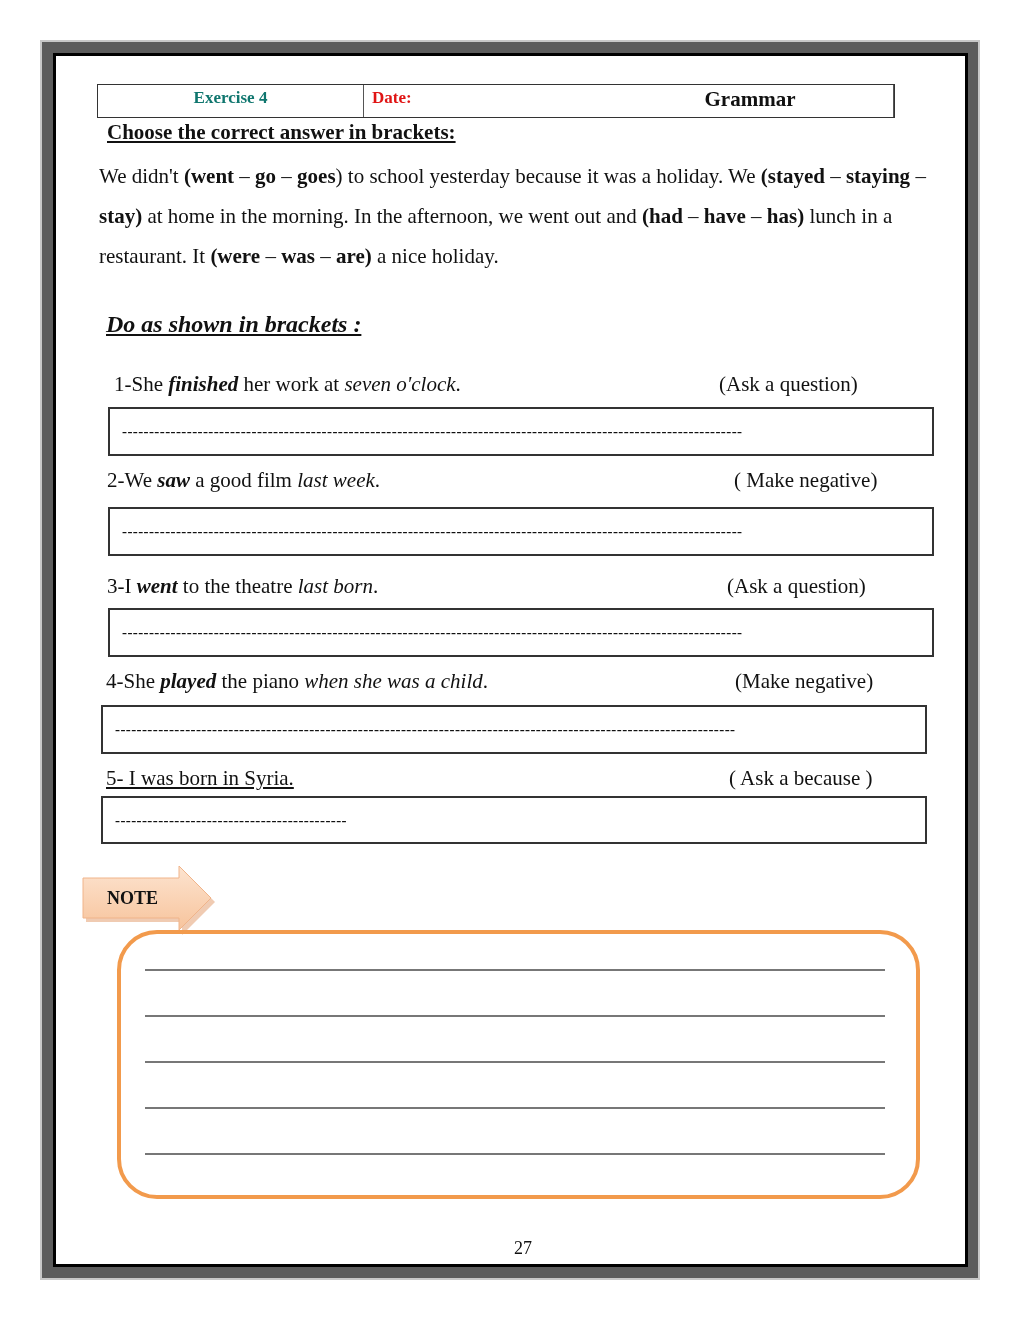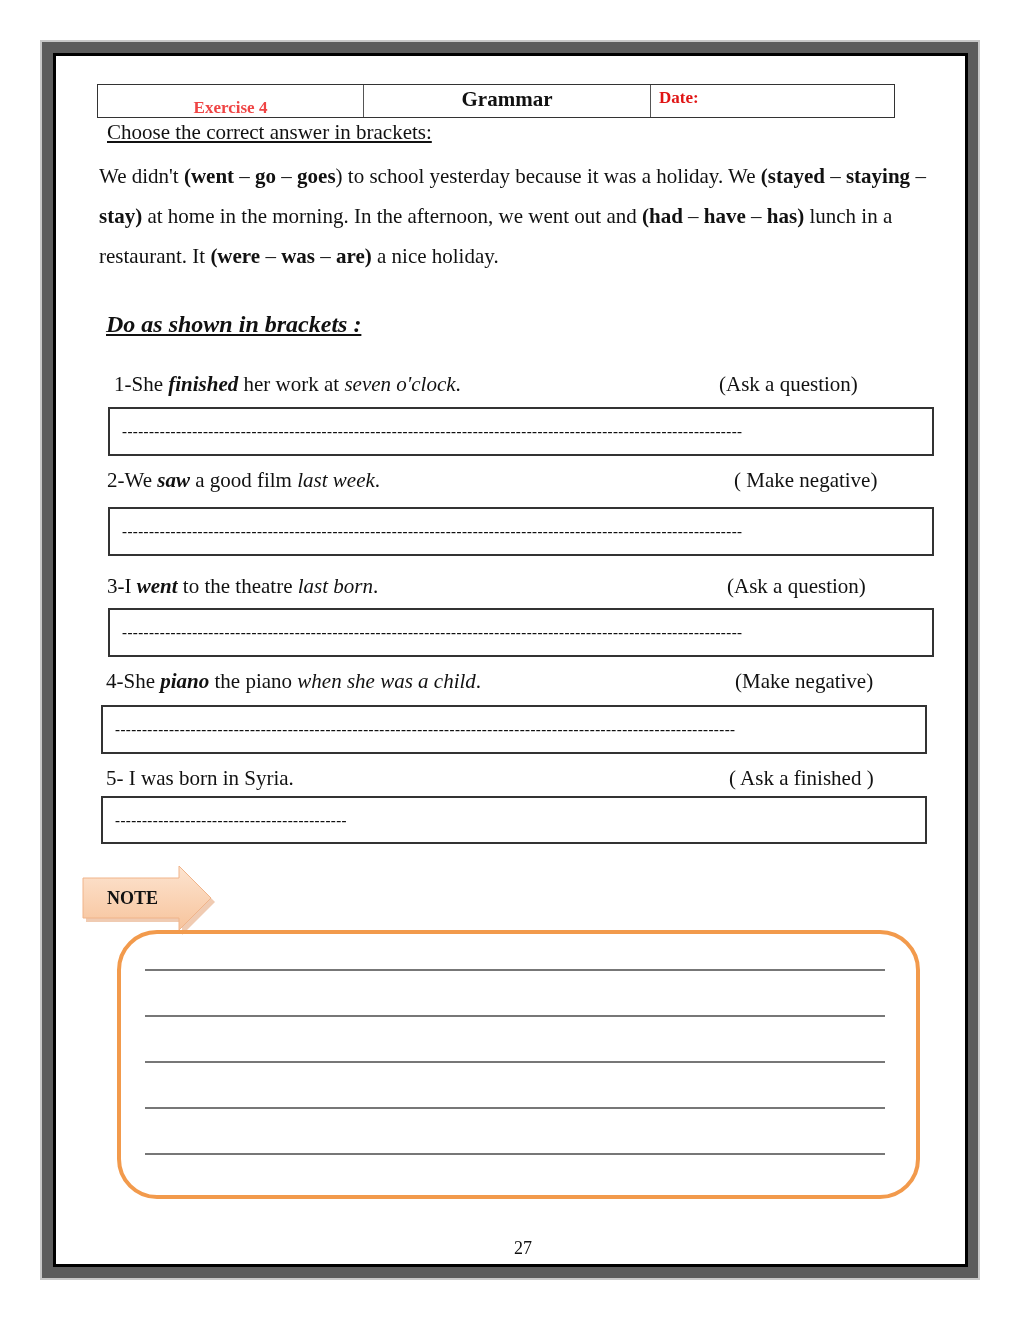--- a/index.html
+++ b/index.html
@@ -16,25 +16,25 @@
   .page { position: absolute; left: 56px; top: 56px; width: 909px; height: 1208px;
           background: #fff; }
 
   
   .hdr { position: absolute; left: 97px; top: 84px; width: 798px; height: 34px;
          border: 1.5px solid #333; box-sizing: border-box; display: flex; }
   .hdr .cell { box-sizing: border-box; height: 100%; position: relative; }
   .hdr .c1 { width: 266px; border-right: 1.5px solid #555; text-align: center; }
   .hdr .c2 { width: 287px; border-right: 1.5px solid #555; text-align: center; }
   .hdr .c3 { flex: 1; padding-left: 8px; }
-  .ex-label { color: #ef4444; font-weight: bold; font-size: 17px; display: inline-block; margin-top: 13px; }
+  .ex-label { color: #0f766e; font-weight: bold; font-size: 17px; display: inline-block; margin-top: 3px; }
   .grammar-label { font-weight: bold; font-size: 21px; display: inline-block; margin-top: 2px; }
   .date-label { color: #e01414; font-weight: bold; font-size: 17px; display: inline-block; margin-top: 3px; }
 
-  .instr1 { position: absolute; left: 107px; top: 120px; font-size: 21px; font-weight: normal;
+  .instr1 { position: absolute; left: 107px; top: 120px; font-size: 21px; font-weight: bold;
             text-decoration: underline; }
 
   .para { position: absolute; left: 99px; top: 156px; width: 840px; font-size: 21px;
           line-height: 40px; }
   .para b { font-weight: bold; }
 
   .instr2 { position: absolute; left: 106px; top: 311px; font-size: 24px; font-weight: bold;
             font-style: italic; text-decoration: underline; }
 
   .q { position: absolute; font-size: 21px; white-space: nowrap; }
@@ -61,25 +61,25 @@
 
 <div class="frame-outer"></div>
 <div class="frame-gray"></div>
 <div class="frame-black"></div>
 <div class="page"></div>
 
 <div class="hdr">
   <div class="cell c1">
     <span class="ex-label">Exercise  4</span>
   </div>
+  <div class="cell c3">
+    <span class="date-label">Date:</span>
+  </div>
   <div class="cell c2">
     <span class="grammar-label">Grammar</span>
-  </div>
-  <div class="cell c3">
-    <span class="date-label">Date:</span>
   </div>
 </div>
 
 <div class="instr1">Choose the correct answer in brackets:</div>
 
 <div class="para" id="para"><span>We didn't </span><b>(went</b><span> – </span><b>go</b><span> – </span><b>goes</b><span>) to school yesterday because it was a holiday. We </span><b>(stayed</b><span> – </span><b>staying</b><span> – </span><b>stay)</b><span> at home in the morning. In the afternoon, we went out and </span><b>(had</b><span> – </span><b>have</b><span> – </span><b>has)</b><span> lunch in a restaurant. It </span><b>(were</b><span> – </span><b>was</b><span> – </span><b>are)</b><span> a nice holiday.</span></div>
 
 <div class="instr2">Do as shown in brackets :</div>
 
 <div class="q" id="q0" style="left:114px; top:372px;"><span>1-She </span><span class="bi">finished</span><span> her work at </span><span class="it">seven o'clock</span><span>.</span></div>
@@ -93,28 +93,28 @@
 <div class="box" style="left:108px; top:507px; width:826px; height:49px;">
   <div class="dash" style="top:14px; width:795px;">-------------------------------------------------------------------------------------------------------------------</div>
 </div>
 
 <div class="q" id="q2" style="left:107px; top:574px;"><span>3-I </span><span class="bi">went</span><span> to the theatre </span><span class="it">last born</span><span>.</span></div>
 <div class="hint" style="left:727px; top:574px;">(Ask a question)</div>
 <div class="box" style="left:108px; top:608px; width:826px; height:49px;">
   <div class="dash" style="top:14px; width:795px;">-------------------------------------------------------------------------------------------------------------------</div>
 </div>
 
-<div class="q" id="q3" style="left:106px; top:669px;"><span>4-She </span><span class="bi">piano</span><span> the piano </span><span class="it">when she was a child</span><span>.</span></div>
+<div class="q" id="q3" style="left:106px; top:669px;"><span>4-She </span><span class="bi">played</span><span> the piano </span><span class="it">when she was a child</span><span>.</span></div>
 <div class="hint" style="left:735px; top:669px;">(Make negative)</div>
 <div class="box" style="left:101px; top:705px; width:826px; height:49px;">
   <div class="dash" style="top:14px; width:797px;">-------------------------------------------------------------------------------------------------------------------</div>
 </div>
 
-<div class="q" id="q4" style="left:106px; top:766px;"><span>5- I was born in Syria.</span></div>
-<div class="hint" style="left:729px; top:766px;">( Ask a finished )</div>
+<div class="q" id="q4" style="left:106px; top:766px;text-decoration:underline;"><span>5- I was born in Syria.</span></div>
+<div class="hint" style="left:729px; top:766px;">( Ask a because )</div>
 <div class="box" style="left:101px; top:796px; width:826px; height:48px;">
   <div class="dash" style="top:14px; width:320px;">-------------------------------------------</div>
 </div>
 
 <svg class="note-arrow" viewBox="0 0 136 72">
   <defs>
     <linearGradient id="ag" x1="0" y1="0" x2="0" y2="1">
       <stop offset="0" stop-color="#fde4d0"></stop>
       <stop offset="1" stop-color="#f7c49c"></stop>
     </linearGradient>

